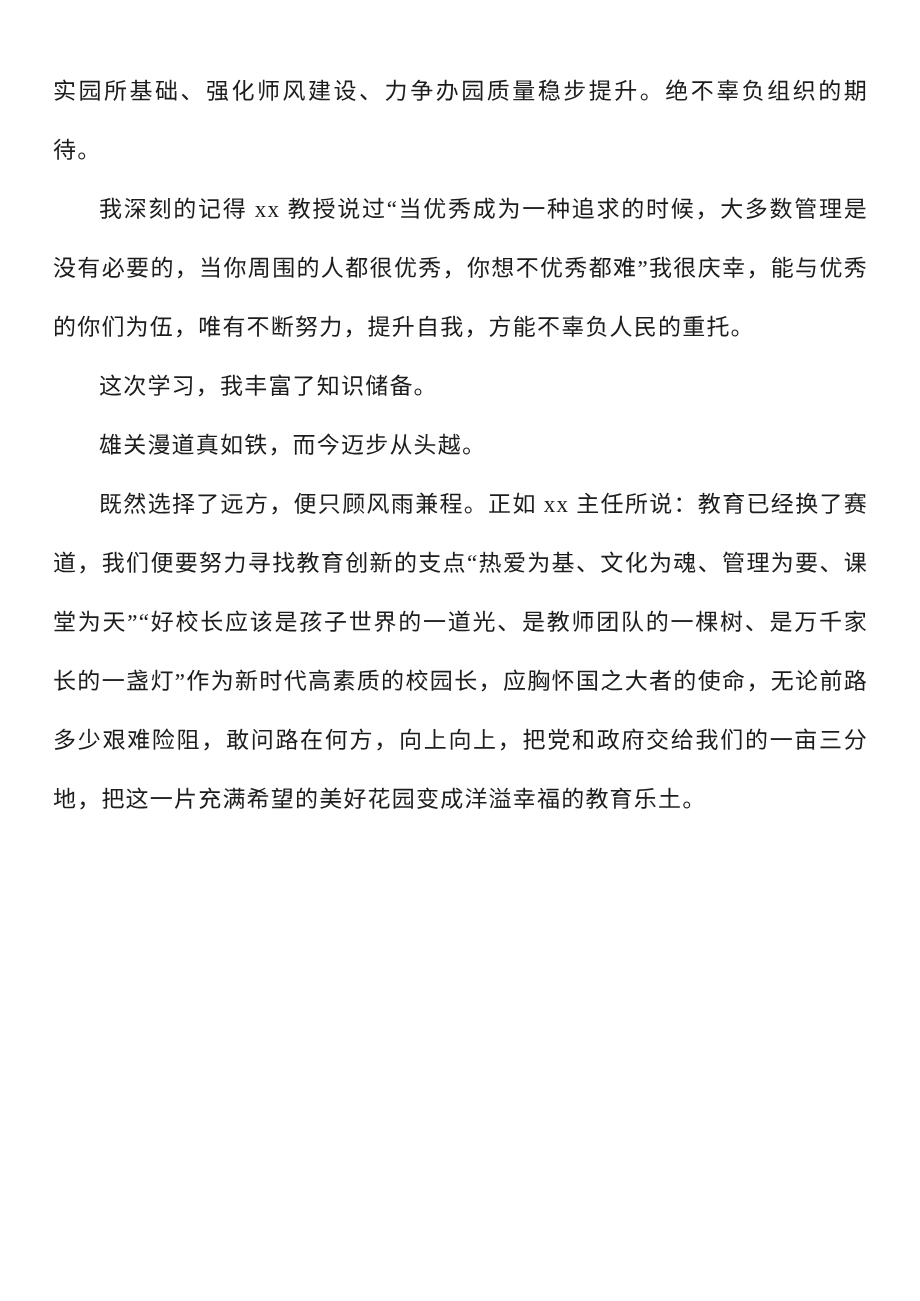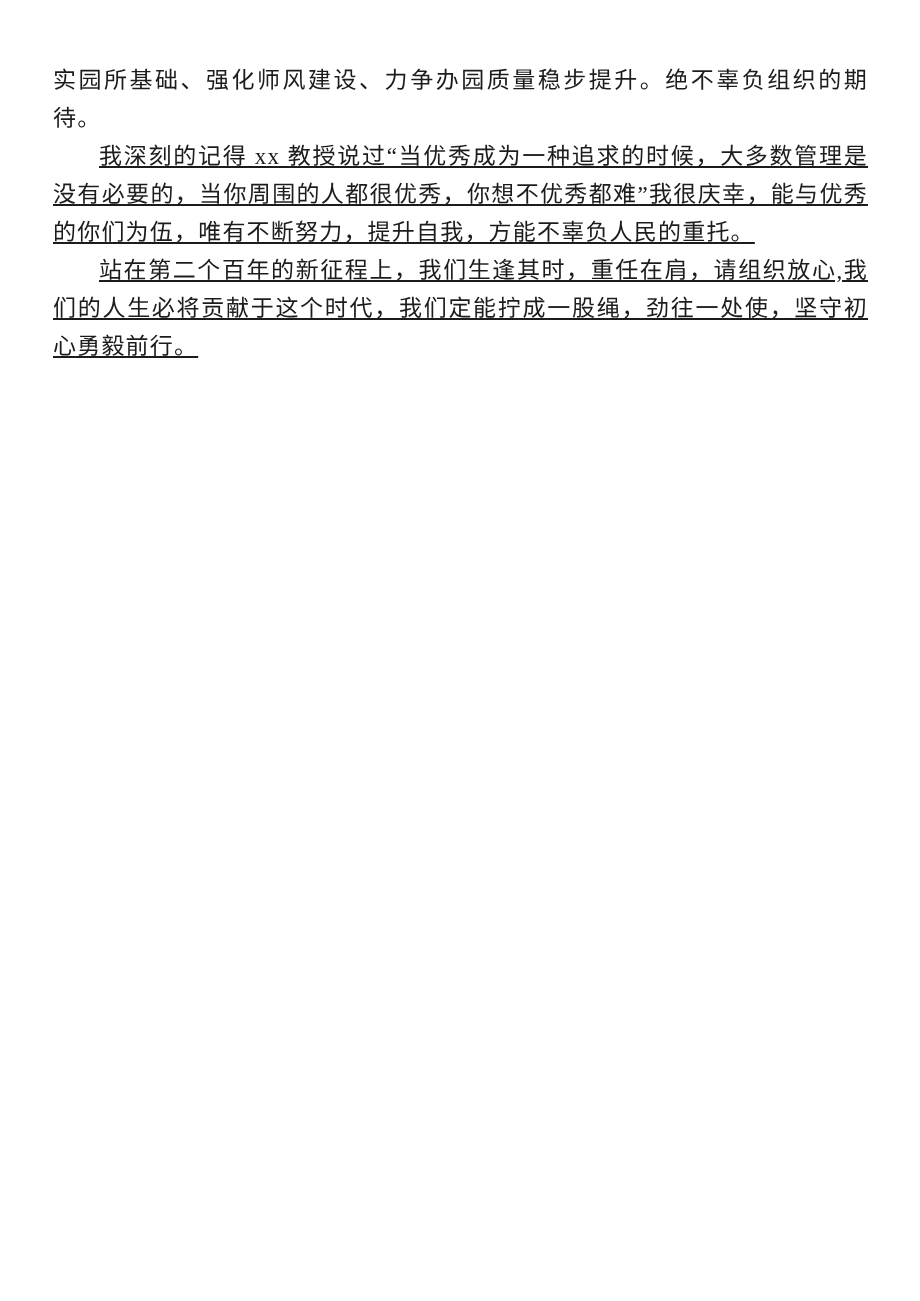--- a/index.html
+++ b/index.html
@@ -14,31 +14,32 @@
     margin: 0 auto;
     background: #ffffff;
     box-sizing: border-box;
     padding: 62px 52px 0 53px;
     overflow: hidden;
   }
   .para {
     margin: 0;
     font-family: "Liberation Serif", "DejaVu Serif", serif;
     font-size: 23px;
-    line-height: 38px;
+    line-height: 59px;
     letter-spacing: 1.2px;
     color: #1c1c1c;
     text-align: justify;
     word-break: break-all;
   }
   .para.indent {
     text-indent: 2em;
-    text-decoration: underline;
   }
 </style>
 </head>
 <body>
 
 <div class="page">
   <p class="para">实园所基础、强化师风建设、力争办园质量稳步提升。绝不辜负组织的期待。</p>
   <p class="para indent">我深刻的记得 xx 教授说过“当优秀成为一种追求的时候，大多数管理是没有必要的，当你周围的人都很优秀，你想不优秀都难”我很庆幸，能与优秀的你们为伍，唯有不断努力，提升自我，方能不辜负人民的重托。</p>
-  <p class="para indent">站在第二个百年的新征程上，我们生逢其时，重任在肩，请组织放心,我们的人生必将贡献于这个时代，我们定能拧成一股绳，劲往一处使，坚守初心勇毅前行。</p>
+  <p class="para indent">这次学习，我丰富了知识储备。</p>
+  <p class="para indent">雄关漫道真如铁，而今迈步从头越。</p>
+  <p class="para indent">既然选择了远方，便只顾风雨兼程。正如 xx 主任所说：教育已经换了赛道，我们便要努力寻找教育创新的支点“热爱为基、文化为魂、管理为要、课堂为天”“好校长应该是孩子世界的一道光、是教师团队的一棵树、是万千家长的一盏灯”作为新时代高素质的校园长，应胸怀国之大者的使命，无论前路多少艰难险阻，敢问路在何方，向上向上，把党和政府交给我们的一亩三分地，把这一片充满希望的美好花园变成洋溢幸福的教育乐土。</p>
 </div>
 
 </body></html>

